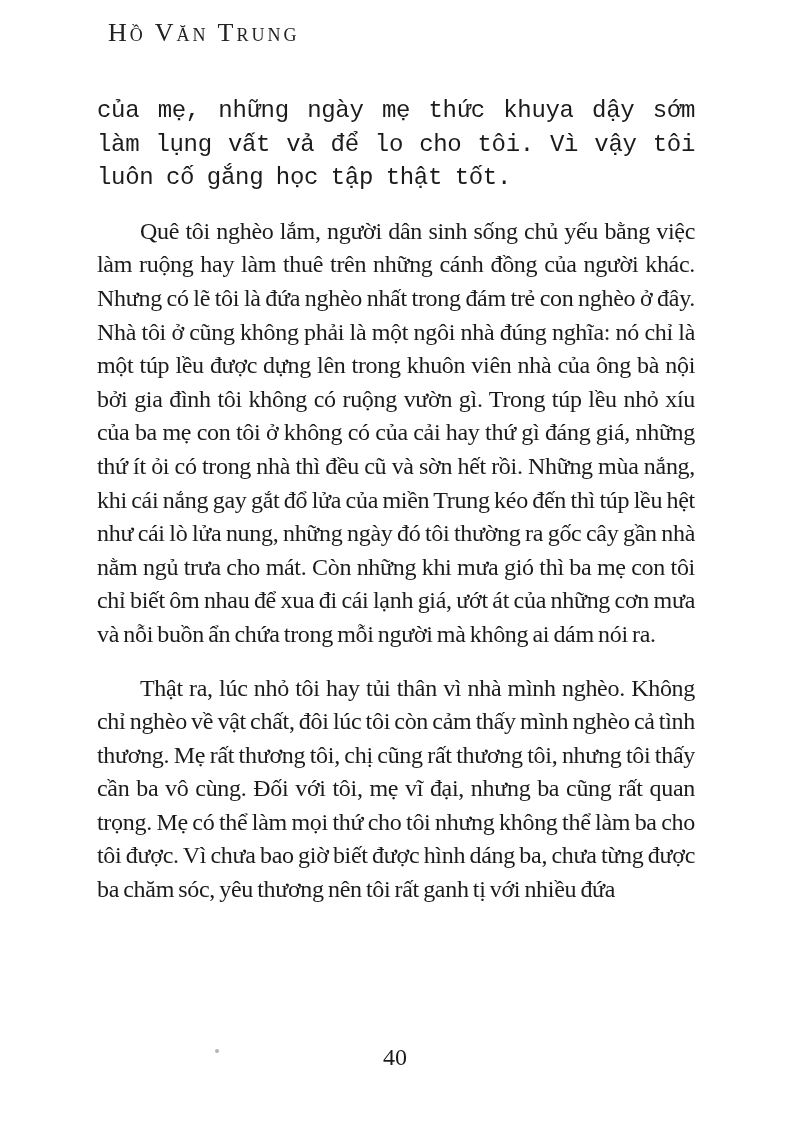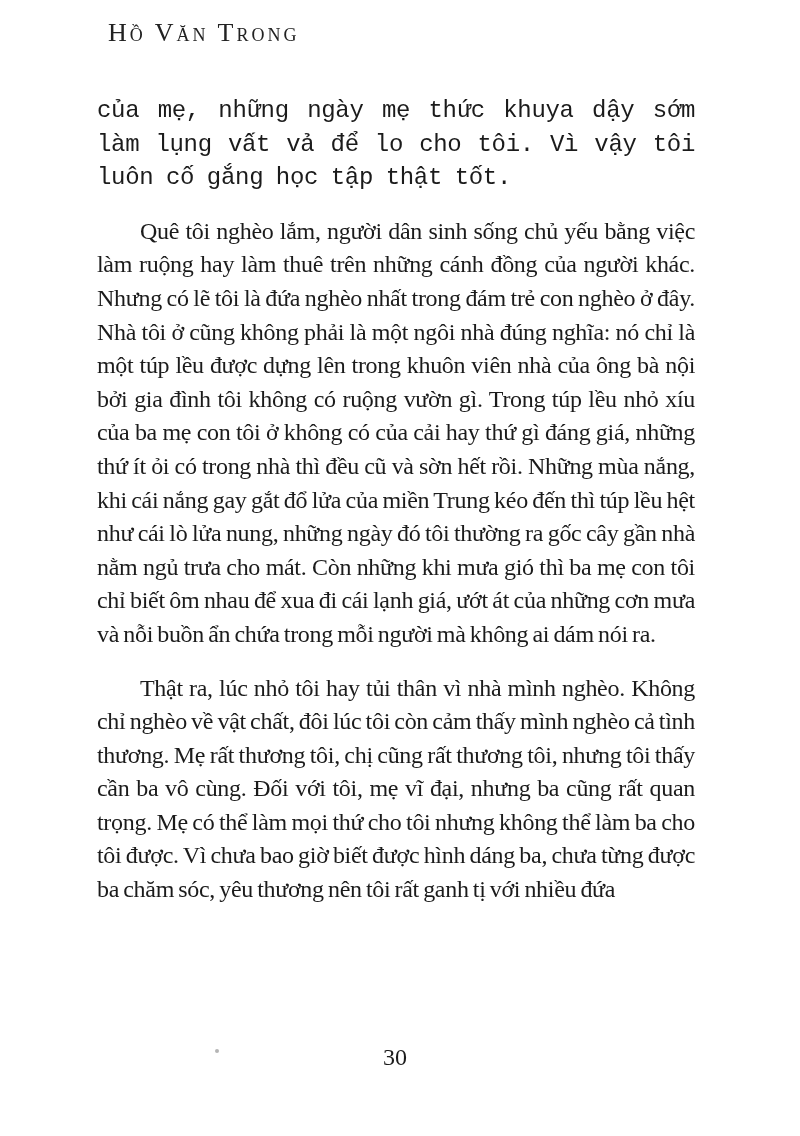--- a/index.html
+++ b/index.html
@@ -63,25 +63,25 @@
     height: 4px;
     border-radius: 50%;
     background: #b5b5b5;
   }
 </style>
 </head>
 <body>
 
 <div class="page">
 
-  <span class="running-head">Hồ Văn Trong</span>
+  <span class="running-head">Hồ Văn Trung</span>
 
   <main class="body-text">
     <p class="no-indent">của mẹ, những ngày mẹ thức khuya dậy sớm làm lụng vất vả để lo cho tôi. Vì vậy tôi luôn cố gắng học tập thật tốt.</p>
     <p>Quê tôi nghèo lắm, người dân sinh sống chủ yếu bằng việc làm ruộng hay làm thuê trên những cánh đồng của người khác. Nhưng có lẽ tôi là đứa nghèo nhất trong đám trẻ con nghèo ở đây. Nhà tôi ở cũng không phải là một ngôi nhà đúng nghĩa: nó chỉ là một túp lều được dựng lên trong khuôn viên nhà của ông bà nội bởi gia đình tôi không có ruộng vườn gì. Trong túp lều nhỏ xíu của ba mẹ con tôi ở không có của cải hay thứ gì đáng giá, những thứ ít ỏi có trong nhà thì đều cũ và sờn hết rồi. Những mùa nắng, khi cái nắng gay gắt đổ lửa của miền Trung kéo đến thì túp lều hệt như cái lò lửa nung, những ngày đó tôi thường ra gốc cây gần nhà nằm ngủ trưa cho mát. Còn những khi mưa gió thì ba mẹ con tôi chỉ biết ôm nhau để xua đi cái lạnh giá, ướt át của những cơn mưa và nỗi buồn ẩn chứa trong mỗi người mà không ai dám nói ra.</p>
     <p>Thật ra, lúc nhỏ tôi hay tủi thân vì nhà mình nghèo. Không chỉ nghèo về vật chất, đôi lúc tôi còn cảm thấy mình nghèo cả tình thương. Mẹ rất thương tôi, chị cũng rất thương tôi, nhưng tôi thấy cần ba vô cùng. Đối với tôi, mẹ vĩ đại, nhưng ba cũng rất quan trọng. Mẹ có thể làm mọi thứ cho tôi nhưng không thể làm ba cho tôi được. Vì chưa bao giờ biết được hình dáng ba, chưa từng được ba chăm sóc, yêu thương nên tôi rất ganh tị với nhiều đứa</p>
   </main>
 
   <span class="speck"></span>
 
-  <div class="folio">30</div>
+  <div class="folio">40</div>
 
 </div>
 
 </body></html>

